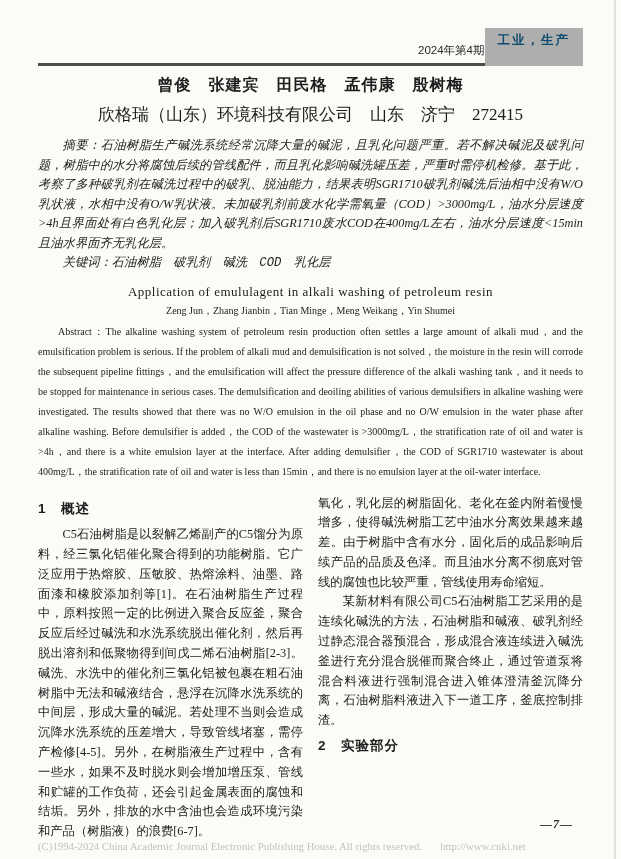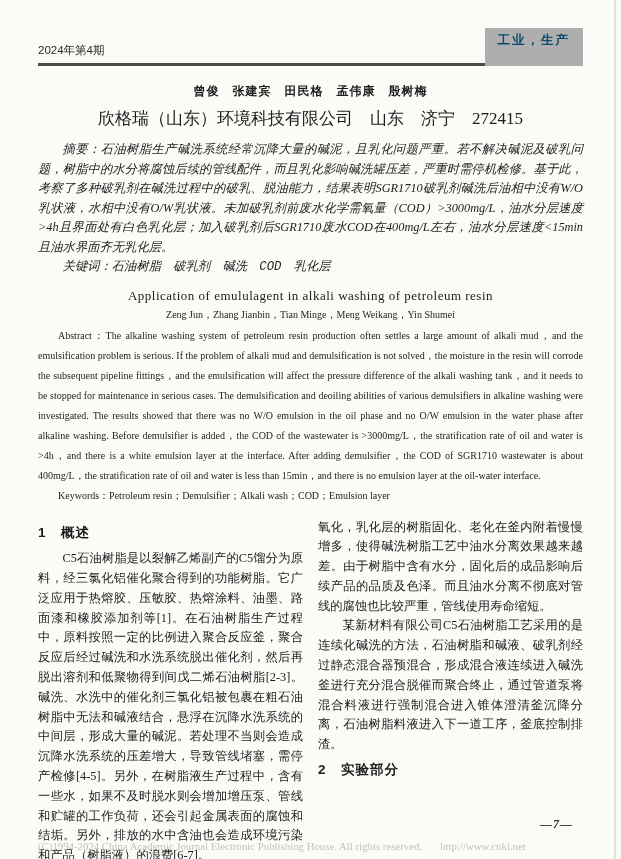--- a/index.html
+++ b/index.html
@@ -18,20 +18,21 @@
   }
   
   .header {
     display:flex; align-items:flex-end;
     padding:28px 38px 0 38px;
   }
   .header-left {
     flex:1;
     border-bottom:3px solid #4c4c4c;
     padding-bottom:5px;
+    text-align:right;
   }
   .issue {
     font-family:"Liberation Sans","DejaVu Sans",sans-serif;
     font-size:11.5px; color:#2a2a2a;
   }
   .badge {
     background:#aeaeae;
     color:#0c4a6e;
     font-family:"Liberation Sans","DejaVu Sans",sans-serif;
     font-weight:bold;
@@ -44,25 +45,25 @@
   .title-cn {
     margin-top:15px;
     text-align:center;
     font-family:"Liberation Sans","DejaVu Sans",sans-serif;
     font-weight:bold;
     font-size:20px;
     letter-spacing:2px;
     color:#111;
   }
   .authors-cn {
-    margin-top:17px;
+    margin-top:9px;
     text-align:center;
     font-family:"Liberation Sans","DejaVu Sans",sans-serif;
     font-weight:bold;
-    font-size:12px;
+    font-size:16px;
     letter-spacing:1px;
   }
   .affiliation-cn {
     margin-top:7px;
     text-align:center;
     font-size:17px;
   }
   
   .abstract-cn, .keywords-cn {
     margin:8px 38px 0 38px;
@@ -150,21 +151,20 @@
 
   <p class="abstract-cn"><span>摘要：</span><span>石油树脂生产碱洗系统经常沉降大量的碱泥，且乳化问题严重。若不解决碱泥及破乳问题，树脂中的水分将腐蚀后续的管线配件，而且乳化影响碱洗罐压差，严重时需停机检修。基于此，考察了多种破乳剂在碱洗过程中的破乳、脱油能力，结果表明SGR1710破乳剂碱洗后油相中没有W/O乳状液，水相中没有O/W乳状液。未加破乳剂前废水化学需氧量（COD）&gt;3000mg/L，油水分层速度&gt;4h且界面处有白色乳化层；加入破乳剂后SGR1710废水COD在400mg/L左右，油水分层速度&lt;15min且油水界面齐无乳化层。</span></p>
 
   <p class="keywords-cn"><span>关键词：</span><span class="kw-gap">石油树脂　破乳剂　碱洗　COD　乳化层</span></p>
 
   <div class="title-en">Application of emululagent in alkali washing of petroleum resin</div>
   <div class="authors-en">Zeng Jun，Zhang Jianbin，Tian Minge，Meng Weikang，Yin Shumei</div>
 
   <p class="abstract-en"><span>Abstract：</span><span>The alkaline washing system of petroleum resin production often settles a large amount of alkali mud，and the emulsification problem is serious. If the problem of alkali mud and demulsification is not solved，the moisture in the resin will corrode the subsequent pipeline fittings，and the emulsification will affect the pressure difference of the alkali washing tank，and it needs to be stopped for maintenance in serious cases. The demulsification and deoiling abilities of various demulsifiers in alkaline washing were investigated. The results showed that there was no W/O emulsion in the oil phase and no O/W emulsion in the water phase after alkaline washing. Before demulsifier is added，the COD of the wastewater is &gt;3000mg/L，the stratification rate of oil and water is &gt;4h，and there is a white emulsion layer at the interface. After adding demulsifier，the COD of SGR1710 wastewater is about 400mg/L，the stratification rate of oil and water is less than 15min，and there is no emulsion layer at the oil-water interface.</span></p>
 
-  <p class="keywords-en"><span>Keywords：</span><span>Petroleum resin；Demulsifier；Alkali wash；COD；Emulsion layer</span></p>
 
   <div class="columns">
     <div class="col">
       <div class="sec-heading">1　概述</div>
       <p>C5石油树脂是以裂解乙烯副产的C5馏分为原料，经三氯化铝催化聚合得到的功能树脂。它广泛应用于热熔胶、压敏胶、热熔涂料、油墨、路面漆和橡胶添加剂等[1]。在石油树脂生产过程中，原料按照一定的比例进入聚合反应釜，聚合反应后经过碱洗和水洗系统脱出催化剂，然后再脱出溶剂和低聚物得到间戊二烯石油树脂[2-3]。碱洗、水洗中的催化剂三氯化铝被包裹在粗石油树脂中无法和碱液结合，悬浮在沉降水洗系统的中间层，形成大量的碱泥。若处理不当则会造成沉降水洗系统的压差增大，导致管线堵塞，需停产检修[4-5]。另外，在树脂液生产过程中，含有一些水，如果不及时脱水则会增加增压泵、管线和贮罐的工作负荷，还会引起金属表面的腐蚀和结垢。另外，排放的水中含油也会造成环境污染和产品（树脂液）的浪费[6-7]。</p>
 
     </div>
     <div class="col">
       <p class="no-indent">氧化，乳化层的树脂固化、老化在釜内附着慢慢增多，使得碱洗树脂工艺中油水分离效果越来越差。由于树脂中含有水分，固化后的成品影响后续产品的品质及色泽。而且油水分离不彻底对管线的腐蚀也比较严重，管线使用寿命缩短。</p>
       <p>某新材料有限公司C5石油树脂工艺采用的是连续化碱洗的方法，石油树脂和碱液、破乳剂经过静态混合器预混合，形成混合液连续进入碱洗釜进行充分混合脱催而聚合终止，通过管道泵将混合料液进行强制混合进入锥体澄清釜沉降分离，石油树脂料液进入下一道工序，釜底控制排渣。</p>

